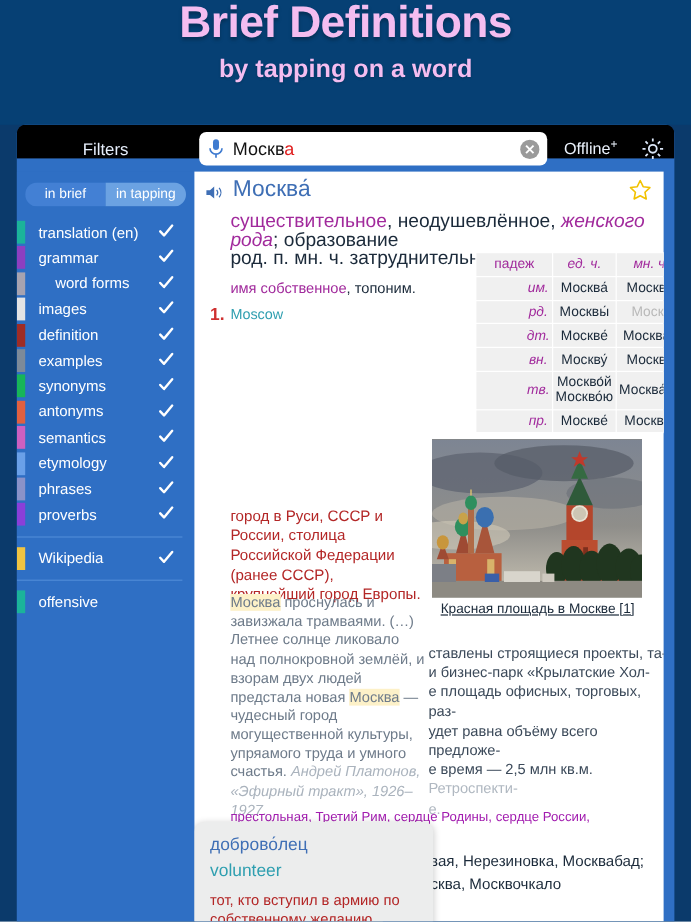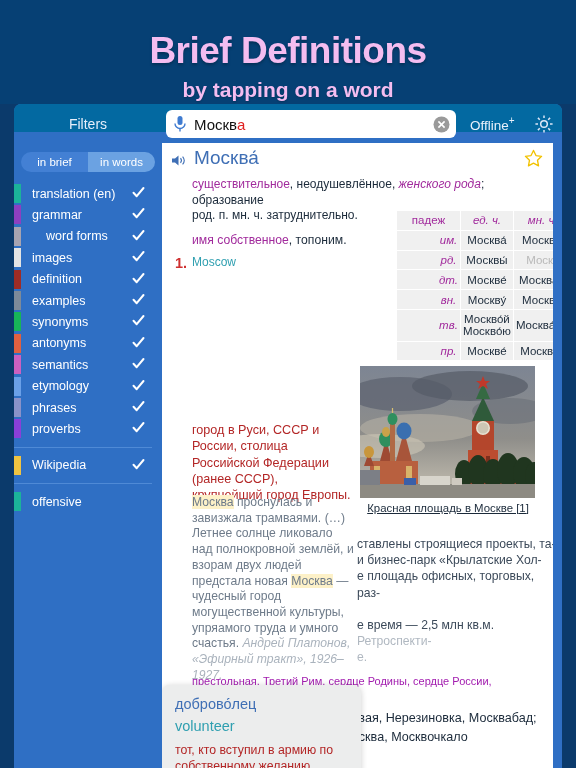--- a/index.html
+++ b/index.html
@@ -10,32 +10,32 @@
     position: relative;
   }
   
   #banner {
     position:absolute; left:0; top:0; width:576px; height:104px;
     background:#064074;
     text-align:center;
   }
   #banner-title {
     color:#f4bdf0; font-size:37px; font-weight:bold; letter-spacing:-0.5px;
-    line-height:1; padding-top:32px; text-shadow:0 2px 3px rgba(0,0,0,.25);
+    line-height:1; padding-top:0; text-shadow:0 2px 3px rgba(0,0,0,.25);
   }
   #banner-sub {
     color:#f4bdf0; font-size:21px; font-weight:bold; padding-top:9px;
     text-shadow:0 1px 2px rgba(0,0,0,.2);
   }
   
   #app {
     position:absolute; left:14px; top:104px; width:548px; height:664px;
     background:#2f6fc4; border-radius:7px 7px 0 0; overflow:hidden;
   }
-  #topbar { position:relative; height:28px; background:#0369a1; }
+  #topbar { position:relative; height:28px; background:#000000; }
   #filters-label {
     position:absolute; left:0; top:0; width:148px; height:39px;
     color:#e6eefb; font-size:14px; display:flex; align-items:center; justify-content:center;
   }
   #searchwrap {
     position:absolute; left:152px; top:6px; width:290px; height:28px;
     background:#fff; border-radius:6px; display:flex; align-items:center;
     padding:0 6px 0 7px;
   }
   #mic-icon { width:14px; height:18px; flex:0 0 auto; }
@@ -80,21 +80,21 @@
     background:#fff; overflow:hidden;
   }
   #inner { position:relative; width:100%; height:100%; }
   #headword-row { position:relative; padding:7px 0 0 0; height:30px; }
   #speaker-icon { position:absolute; left:9px; top:11px; width:15px; height:13px; }
   #headword {
     position:absolute; left:32px; top:4px; font-size:19px; color:#3f6fb5;
   }
   #star-icon { position:absolute; right:10px; top:6px; width:19px; height:19px; }
   .grammar {
-    margin:4px 12px 0 30px; font-size:12px; color:#a12a9c; line-height:15.5px;
+    margin:4px 12px 0 30px; font-size:16px; color:#a12a9c; line-height:15.5px;
   }
   .grammar .plain { color:#1b2a3a; }
   .grammar .ital { font-style:italic; }
   #propername { margin:9px 12px 0 30px; font-size:12.2px; color:#a12a9c; }
   #propername .plain { color:#1b2a3a; }
   #sense-row { position:relative; margin:8px 0 0 0; }
   #sense-num { position:absolute; left:13px; top:0; font-size:14.5px; color:#cf3030; font-weight:bold; }
   #sense-tr { position:absolute; left:30px; top:0; font-size:12px; color:#2f9fb0; }
   #defblock {
     position:absolute; left:30px; top:279px; width:160px;
@@ -185,21 +185,21 @@
       <g fill="none" stroke="#dbe6f7" stroke-width="1.5">
         <circle cx="11" cy="11" r="3.3"></circle>
         <path d="M11 2.4v2.6M11 17v2.6M2.4 11h2.6M17 11h2.6M4.9 4.9l1.9 1.9M15.2 15.2l1.9 1.9M17.1 4.9l-1.9 1.9M6.8 15.2l-1.9 1.9"></path>
       </g>
     </svg>
   </div>
 
   <div id="sidebar">
     <div id="seg">
       <div class="seg-btn">in brief</div>
-      <div class="seg-btn active">in words</div>
+      <div class="seg-btn active">in tapping</div>
     </div>
     <div id="filter-list">
         <div class="filter-row">
           <span class="swatch" style="background:#1bb39a"></span>
           <span class="filter-label">translation (en)</span>
           <svg class="check" viewBox="0 0 13 13">
             <path d="M1.5 6.8l3.2 3.4L11.5 2" fill="none" stroke="#ffffff" stroke-width="2" stroke-linecap="round" stroke-linejoin="round"></path>
           </svg>
         </div>
         <div class="filter-row">
@@ -427,21 +427,21 @@
 
     <div id="examples">
       <p><span class="hl">Москва</span><span> проснулась и завизжала трамваями. (…) Летнее солнце ликовало над полнокровной землёй, и взорам двух людей предстала новая </span><span class="hl">Москва</span><span> — чудесный город могущественной культуры, упряамого труда и умного счастья. </span><span class="src">Андрей Платонов, «Эфирный тракт», 1926–1927.</span></p>
       <p><span class="dark">Последние годы перед войной Гирин, занятый своими исследованиями, редко бывал в </span><span class="hl">Москве</span><span class="dark"> и как-то потерял Анну из виду, а в один из недобрых дней узнал от общих знакомых, что Анна пошла </span></p>
     </div>
 
     <div id="rightpara">
       <span>ставлены строящиеся проекты, та-</span><br>
       <span>и бизнес-парк «Крылатские Хол-</span><br>
       <span>е площадь офисных, торговых, раз-</span><br>
-      <br>
+      <span>удет равна объёму всего предложе-</span><br>
       <span>е время — 2,5 млн кв.м. </span><span class="gray">Ретроспекти-</span><br>
       <span class="gray">е.</span>
     </div>
 
     <div id="syn-line">престольная, Третий Рим, сердце Родины, сердце России,</div>
 
     <div id="tags">
       <div><span class="lbl">разг., пренебр.:</span> <span class="val">Нерезиновая, Нерезиновка, Москвабад;</span></div>
       <div><span class="lbl">разг., пренебр., жарг.:</span> <span class="val">Москва, Москвочкало</span></div>
     </div>

